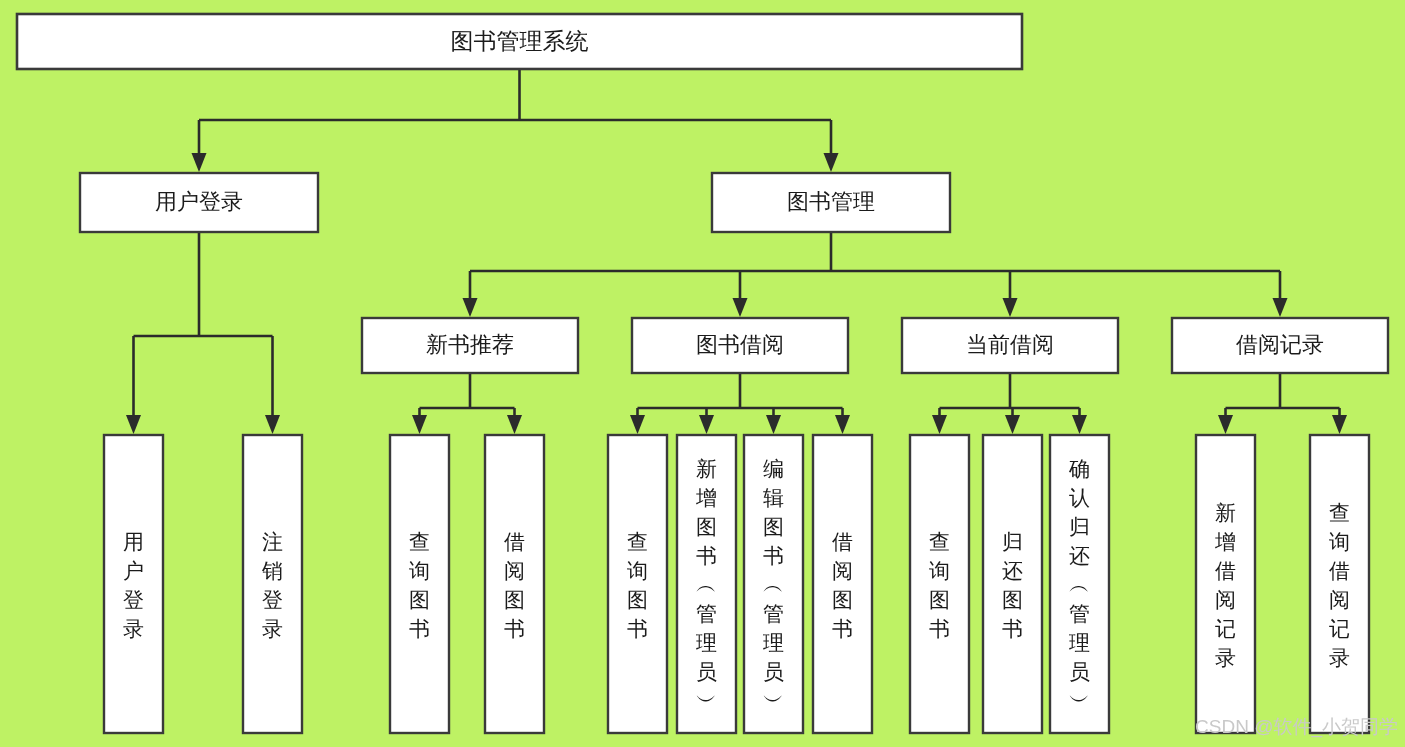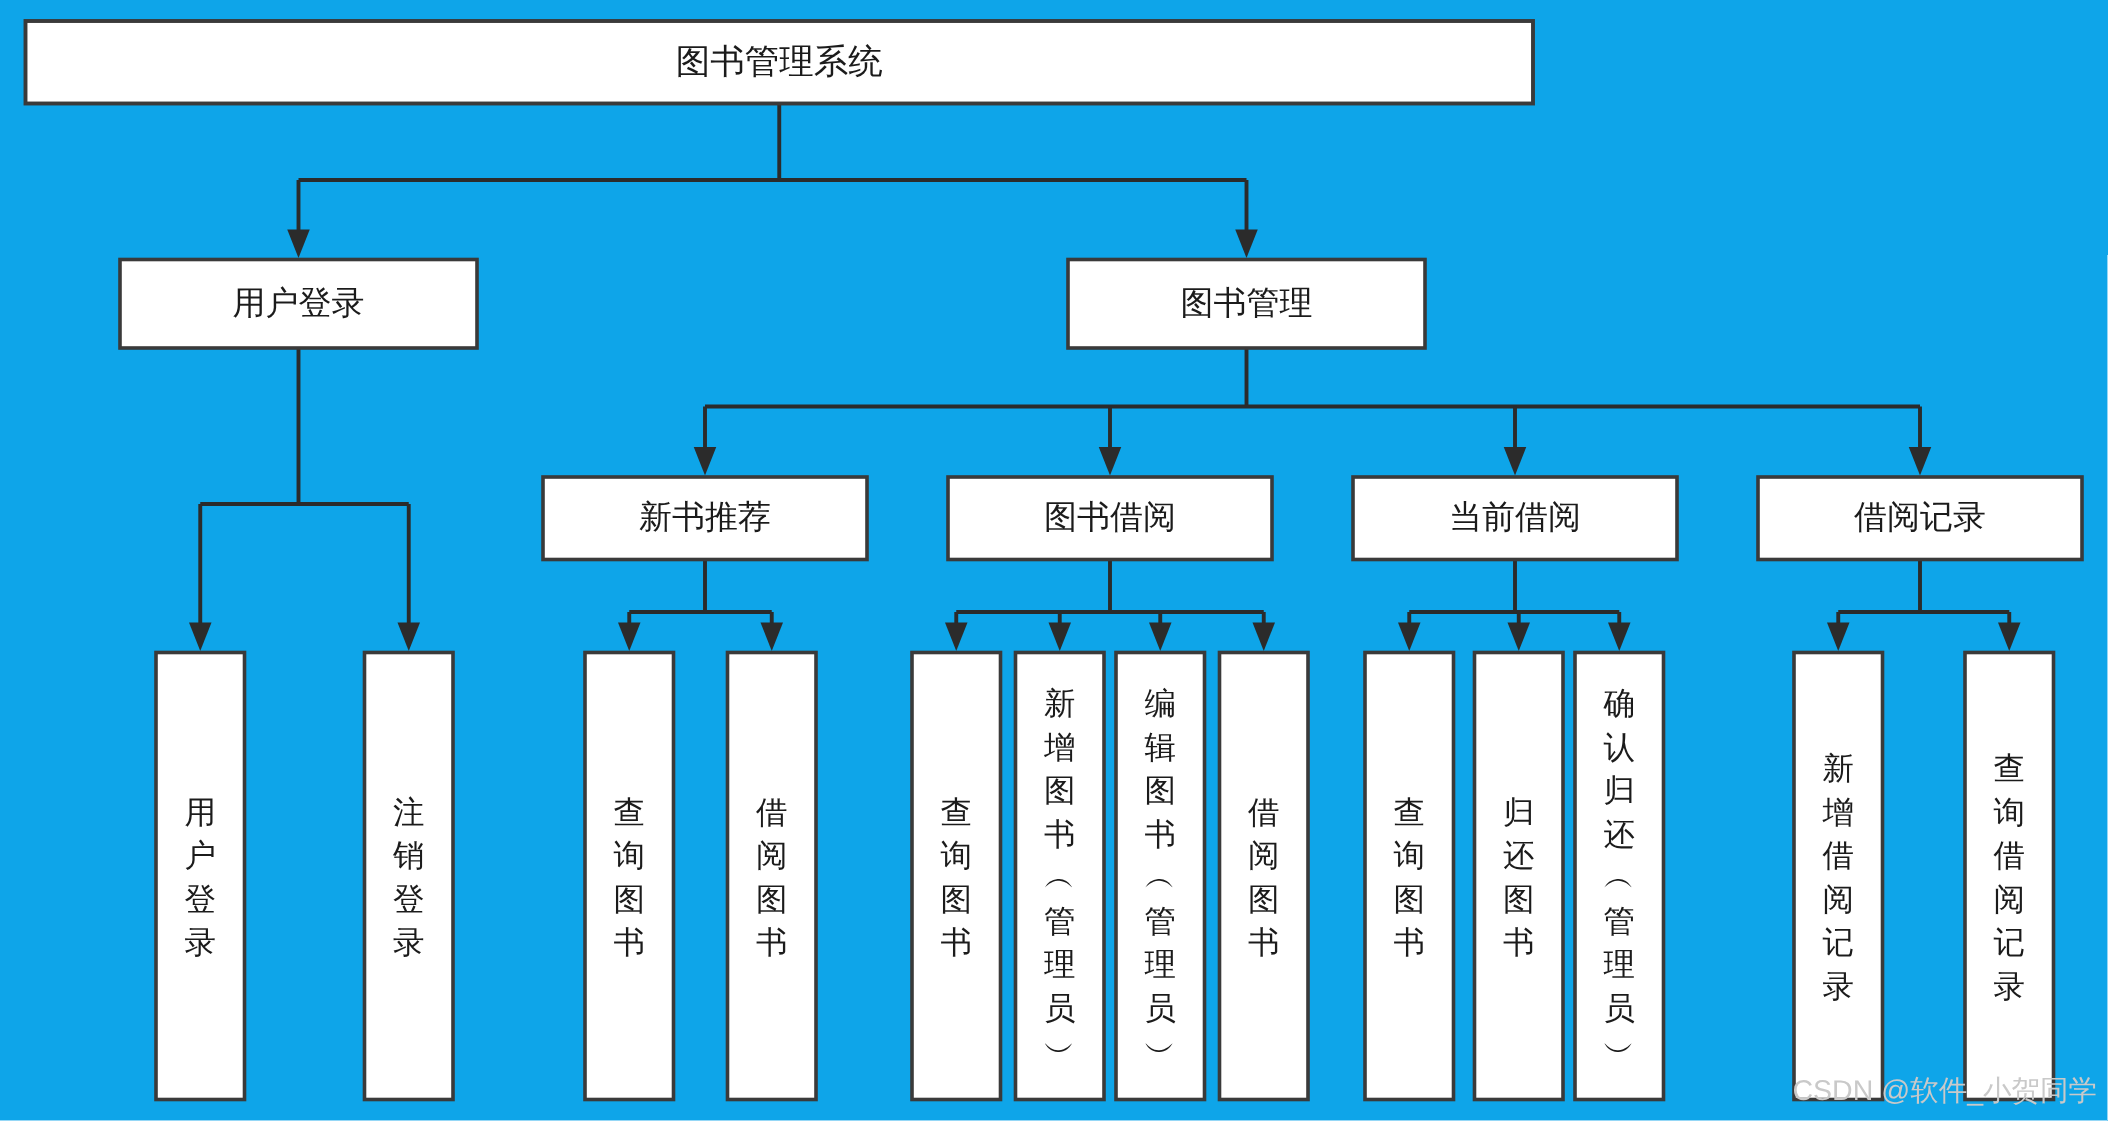--- a/index.html
+++ b/index.html
@@ -7,21 +7,21 @@
     padding: 0;
     background: #ffffff;
   }
   body {
     font-family: "Liberation Sans", "DejaVu Sans", sans-serif;
   }
   #diagram-root {
     position: relative;
     width: 1405px;
     height: 747px;
-    background: #0ea5e9;
+    background: #bef264;
     overflow: hidden;
   }
   svg#flow {
     position: absolute;
     left: 0;
     top: 0;
     width: 1405px;
     height: 747px;
   }
   .node-rect {

